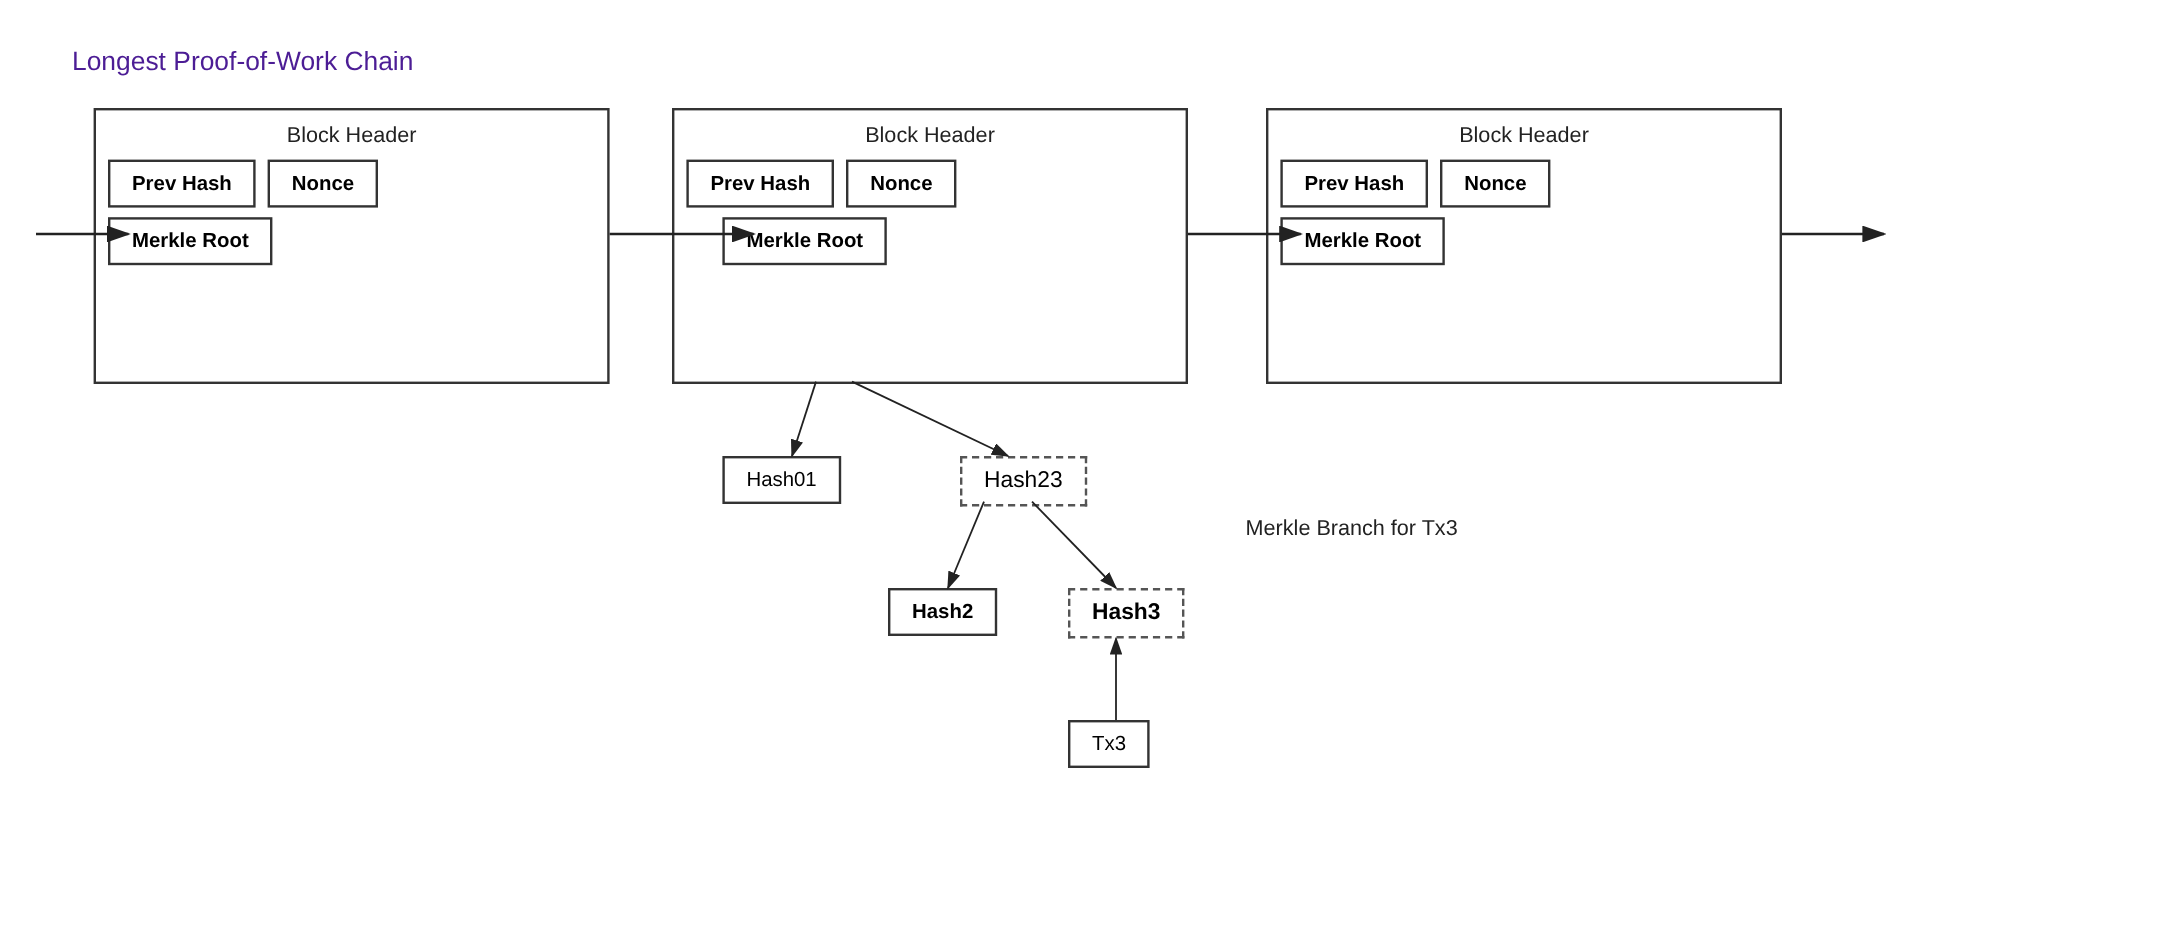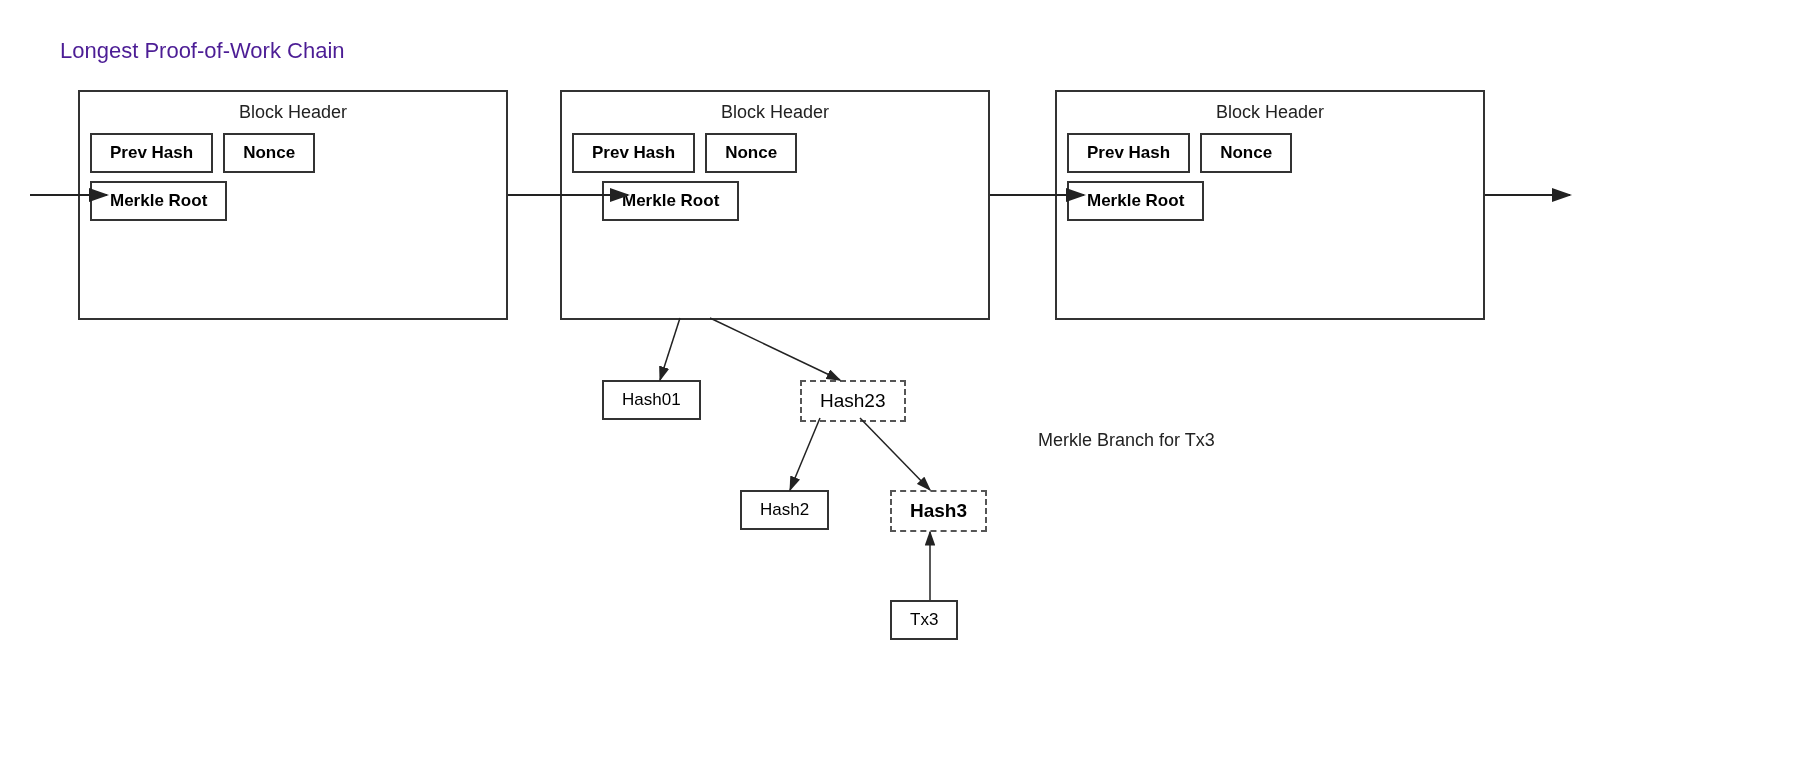--- a/index.html
+++ b/index.html
@@ -116,21 +116,21 @@
     <div class="block-row">
       <div class="box">Merkle Root</div>
     </div>
   </div>
 </div>
 
 <div class="box" style="position:absolute; left:582px; top:380px;margin-left:20px;">Hash01</div>
 
 <div class="box-dashed" style="position:absolute; left:800px; top:380px;">Hash23</div>
 
-<div class="box" style="position:absolute; left:740px; top:490px;">Hash2</div>
+<div class="box" style="position:absolute; left:740px; top:490px;font-weight:bold;">Hash2</div>
 
 <div class="box-dashed" style="position:absolute; left:890px; top:490px;font-weight:bold;">Hash3</div>
 
 <div class="box" style="position:absolute; left:890px; top:600px;">Tx3</div>
 
 <div class="merkle-label" style="left:990px; top:430px;">Merkle Branch for Tx3</div>
 
 <svg class="diagram">
   <defs>
     <marker id="arrow" markerWidth="10" markerHeight="7" refX="9" refY="3.5" orient="auto">

